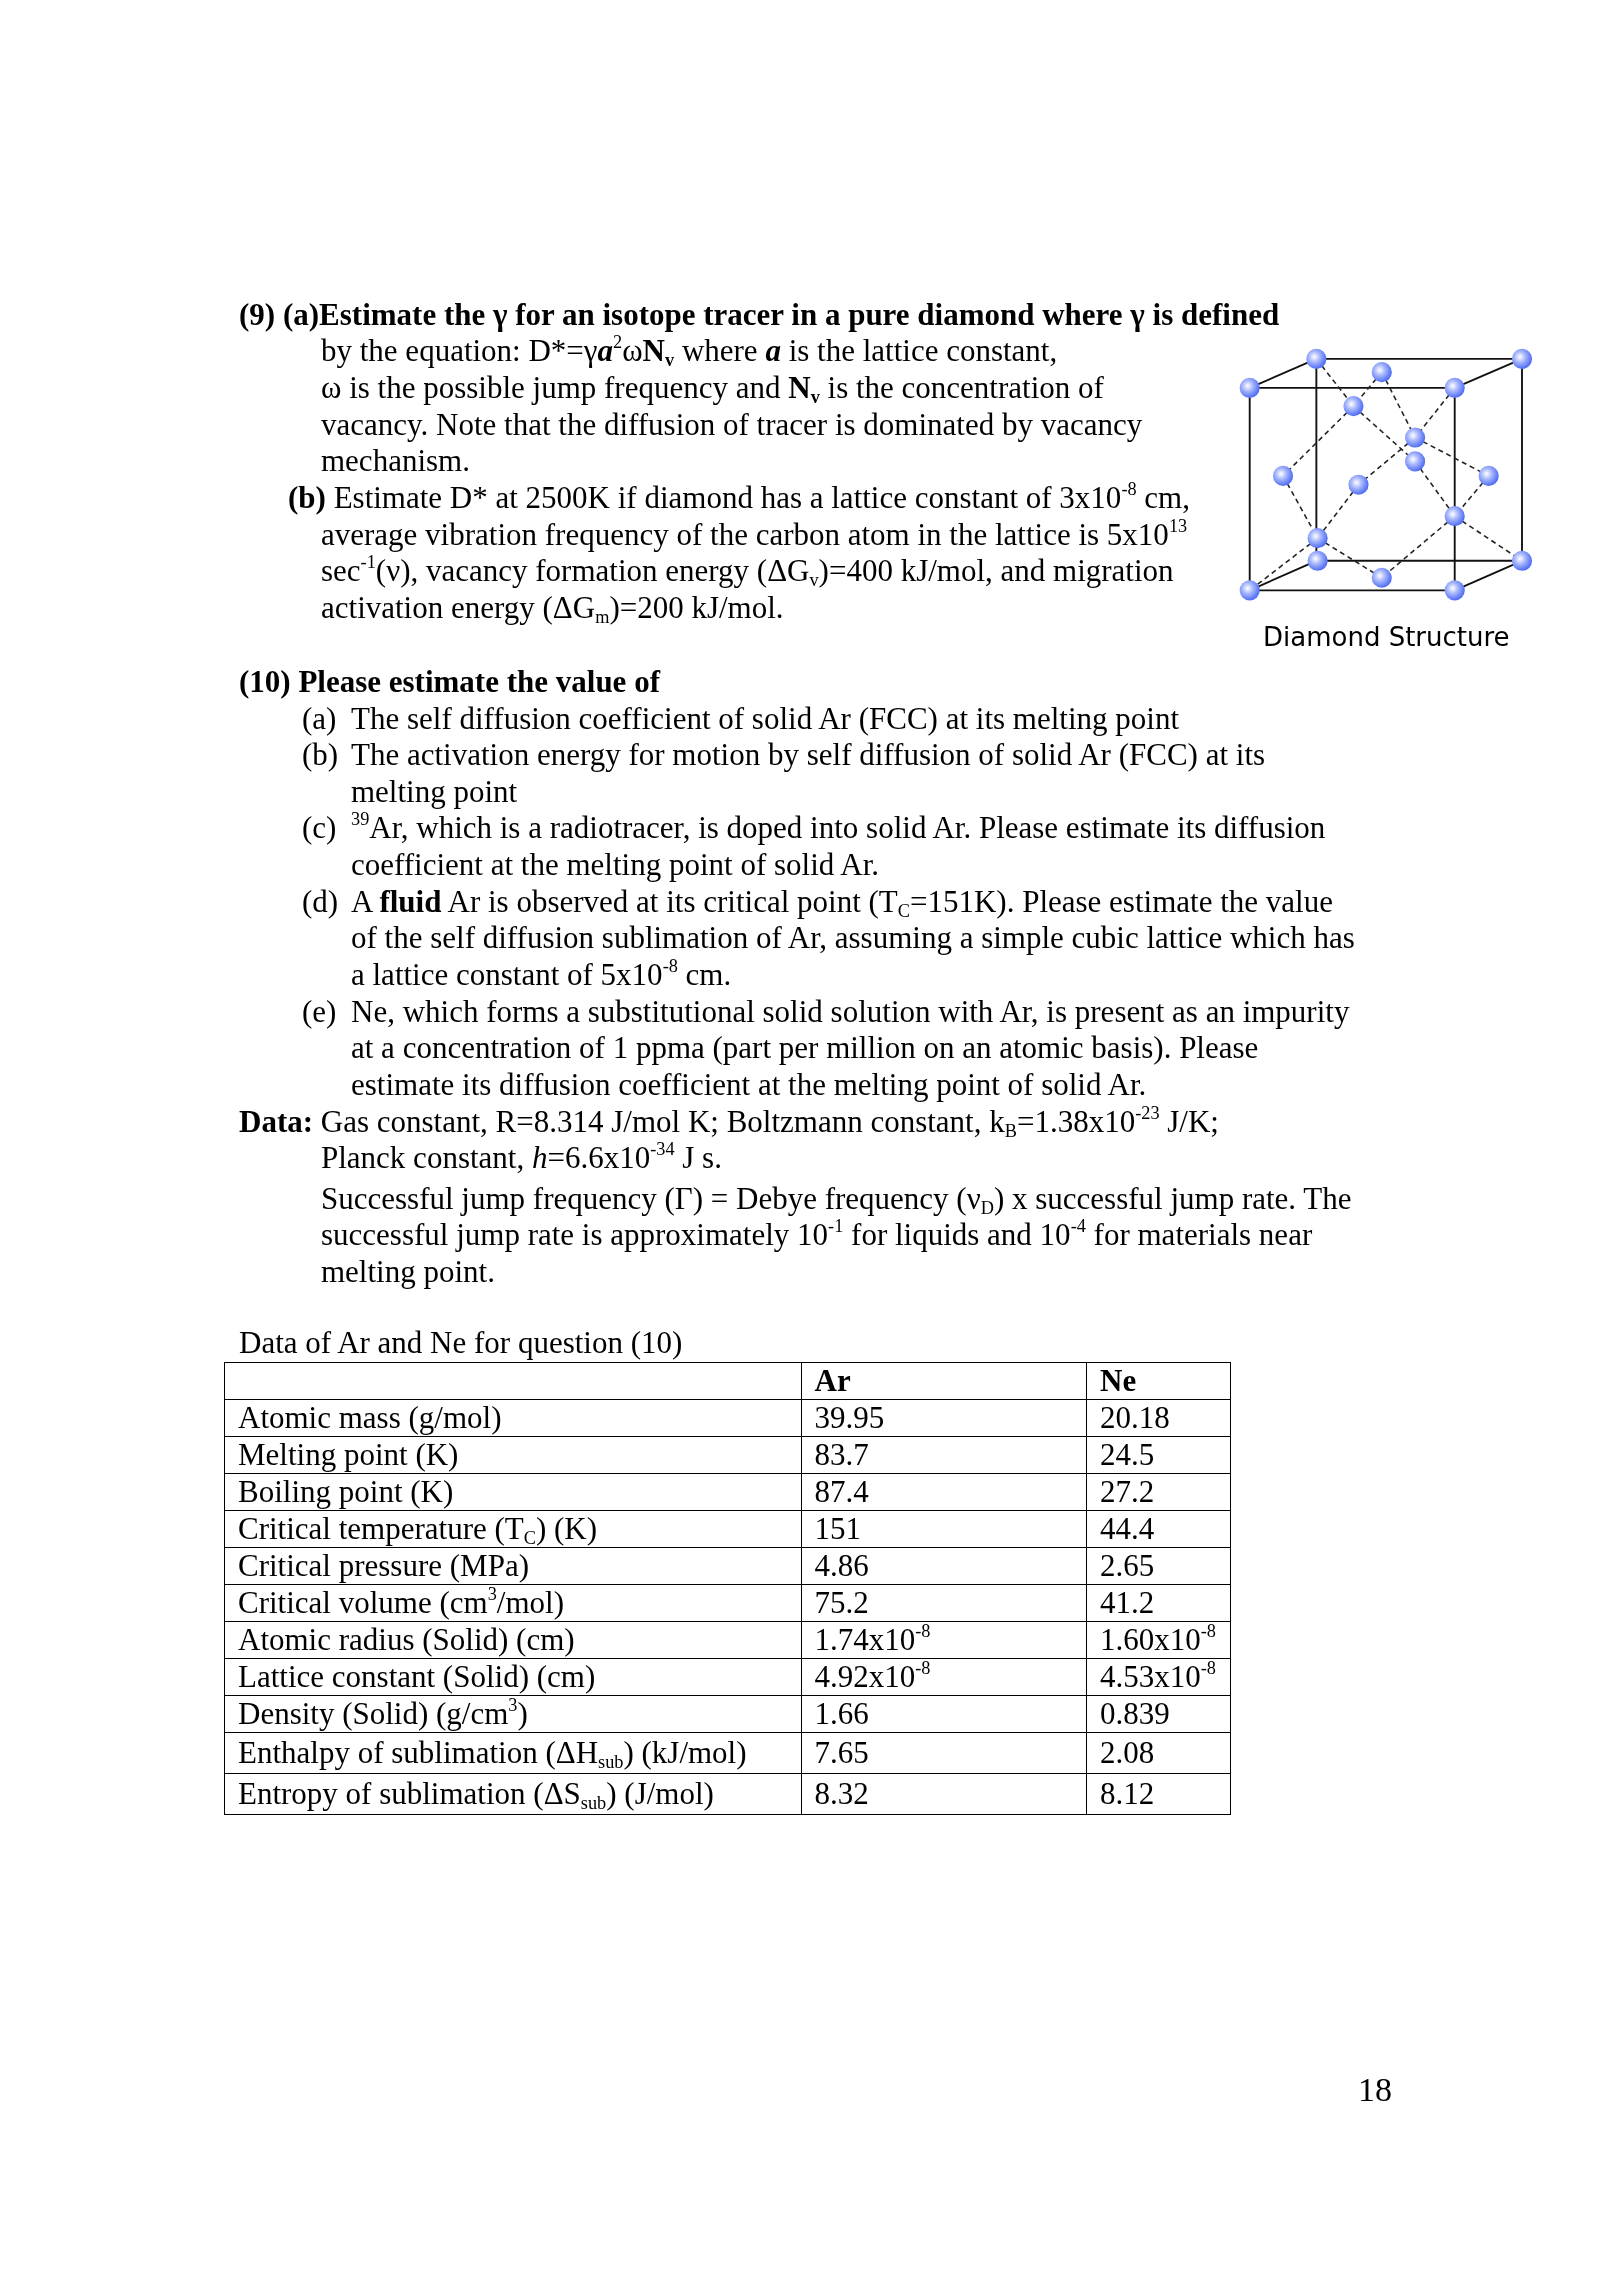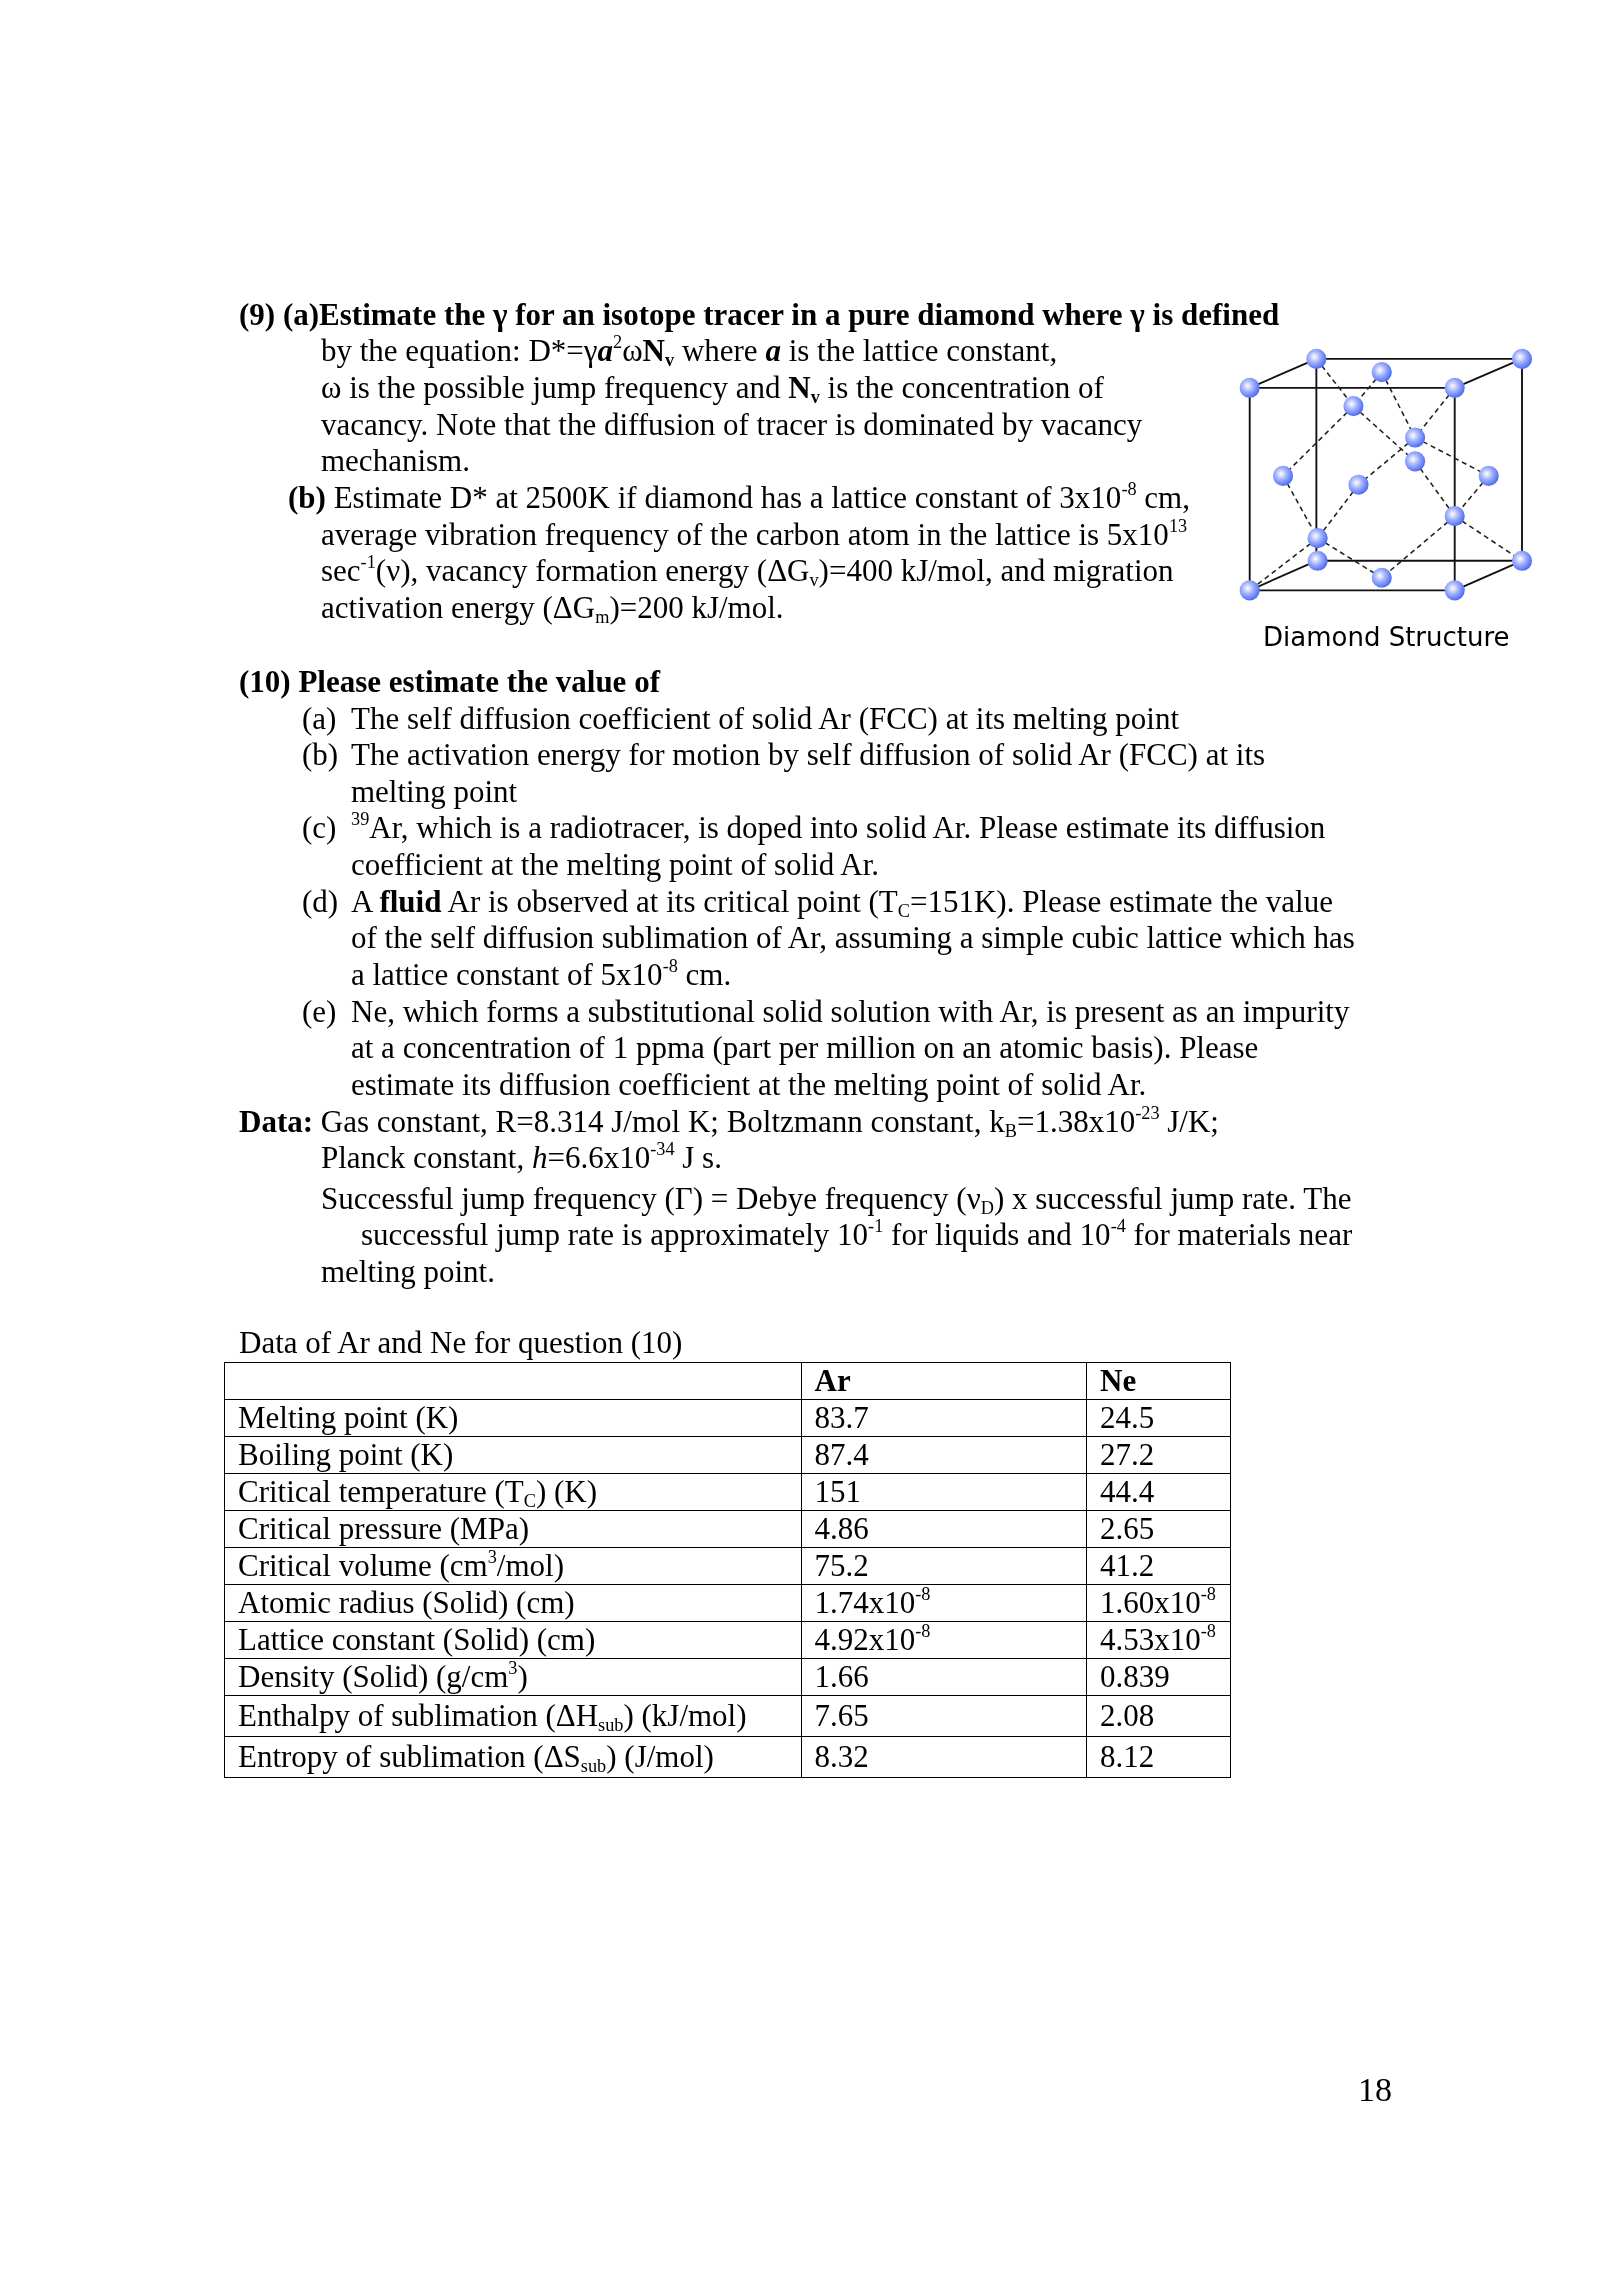--- a/index.html
+++ b/index.html
@@ -146,35 +146,40 @@
 
 <div class="line" style="left:239px; top:1103px;">
   <span class="b">Data:</span><span> Gas constant, R=8.314 J/mol K; Boltzmann constant, k</span><sub>B</sub><span>=1.38x10</span><sup>-23</sup><span> J/K;</span>
 </div>
 <div class="line" style="left:321px; top:1139px;">
   <span>Planck constant, </span><span class="i">h</span><span>=6.6x10</span><sup>-34</sup><span> J s.</span>
 </div>
 <div class="line" style="left:321px; top:1180px;">
   <span>Successful jump frequency (Γ) = Debye frequency (ν</span><sub>D</sub><span>) x successful jump rate. The</span>
 </div>
-<div class="line" style="left:321px; top:1216px;margin-left:40px;">
+<div class="line" style="left:321px; top:1216px;">
   <span>successful jump rate is approximately 10</span><sup>-1</sup><span> for liquids and 10</span><sup>-4</sup><span> for materials near</span>
 </div>
 <div class="line" style="left:321px; top:1253px;">melting point.</div>
 
 <div class="line" style="left:239px; top:1324px;">Data of Ar and Ne for question (10)</div>
 
 <table class="data">
   <tbody>
       <tr>
     <td class="c0"></td>
     <td class="c1 b">Ar</td>
     <td class="b">Ne</td>
   </tr>
   <tr>
+    <td class="c0">Atomic mass (g/mol)</td>
+    <td class="c1">39.95</td>
+    <td>20.18</td>
+  </tr>
+  <tr>
     <td class="c0">Melting point (K)</td>
     <td class="c1">83.7</td>
     <td>24.5</td>
   </tr>
   <tr>
     <td class="c0">Boiling point (K)</td>
     <td class="c1">87.4</td>
     <td>27.2</td>
   </tr>
   <tr>

